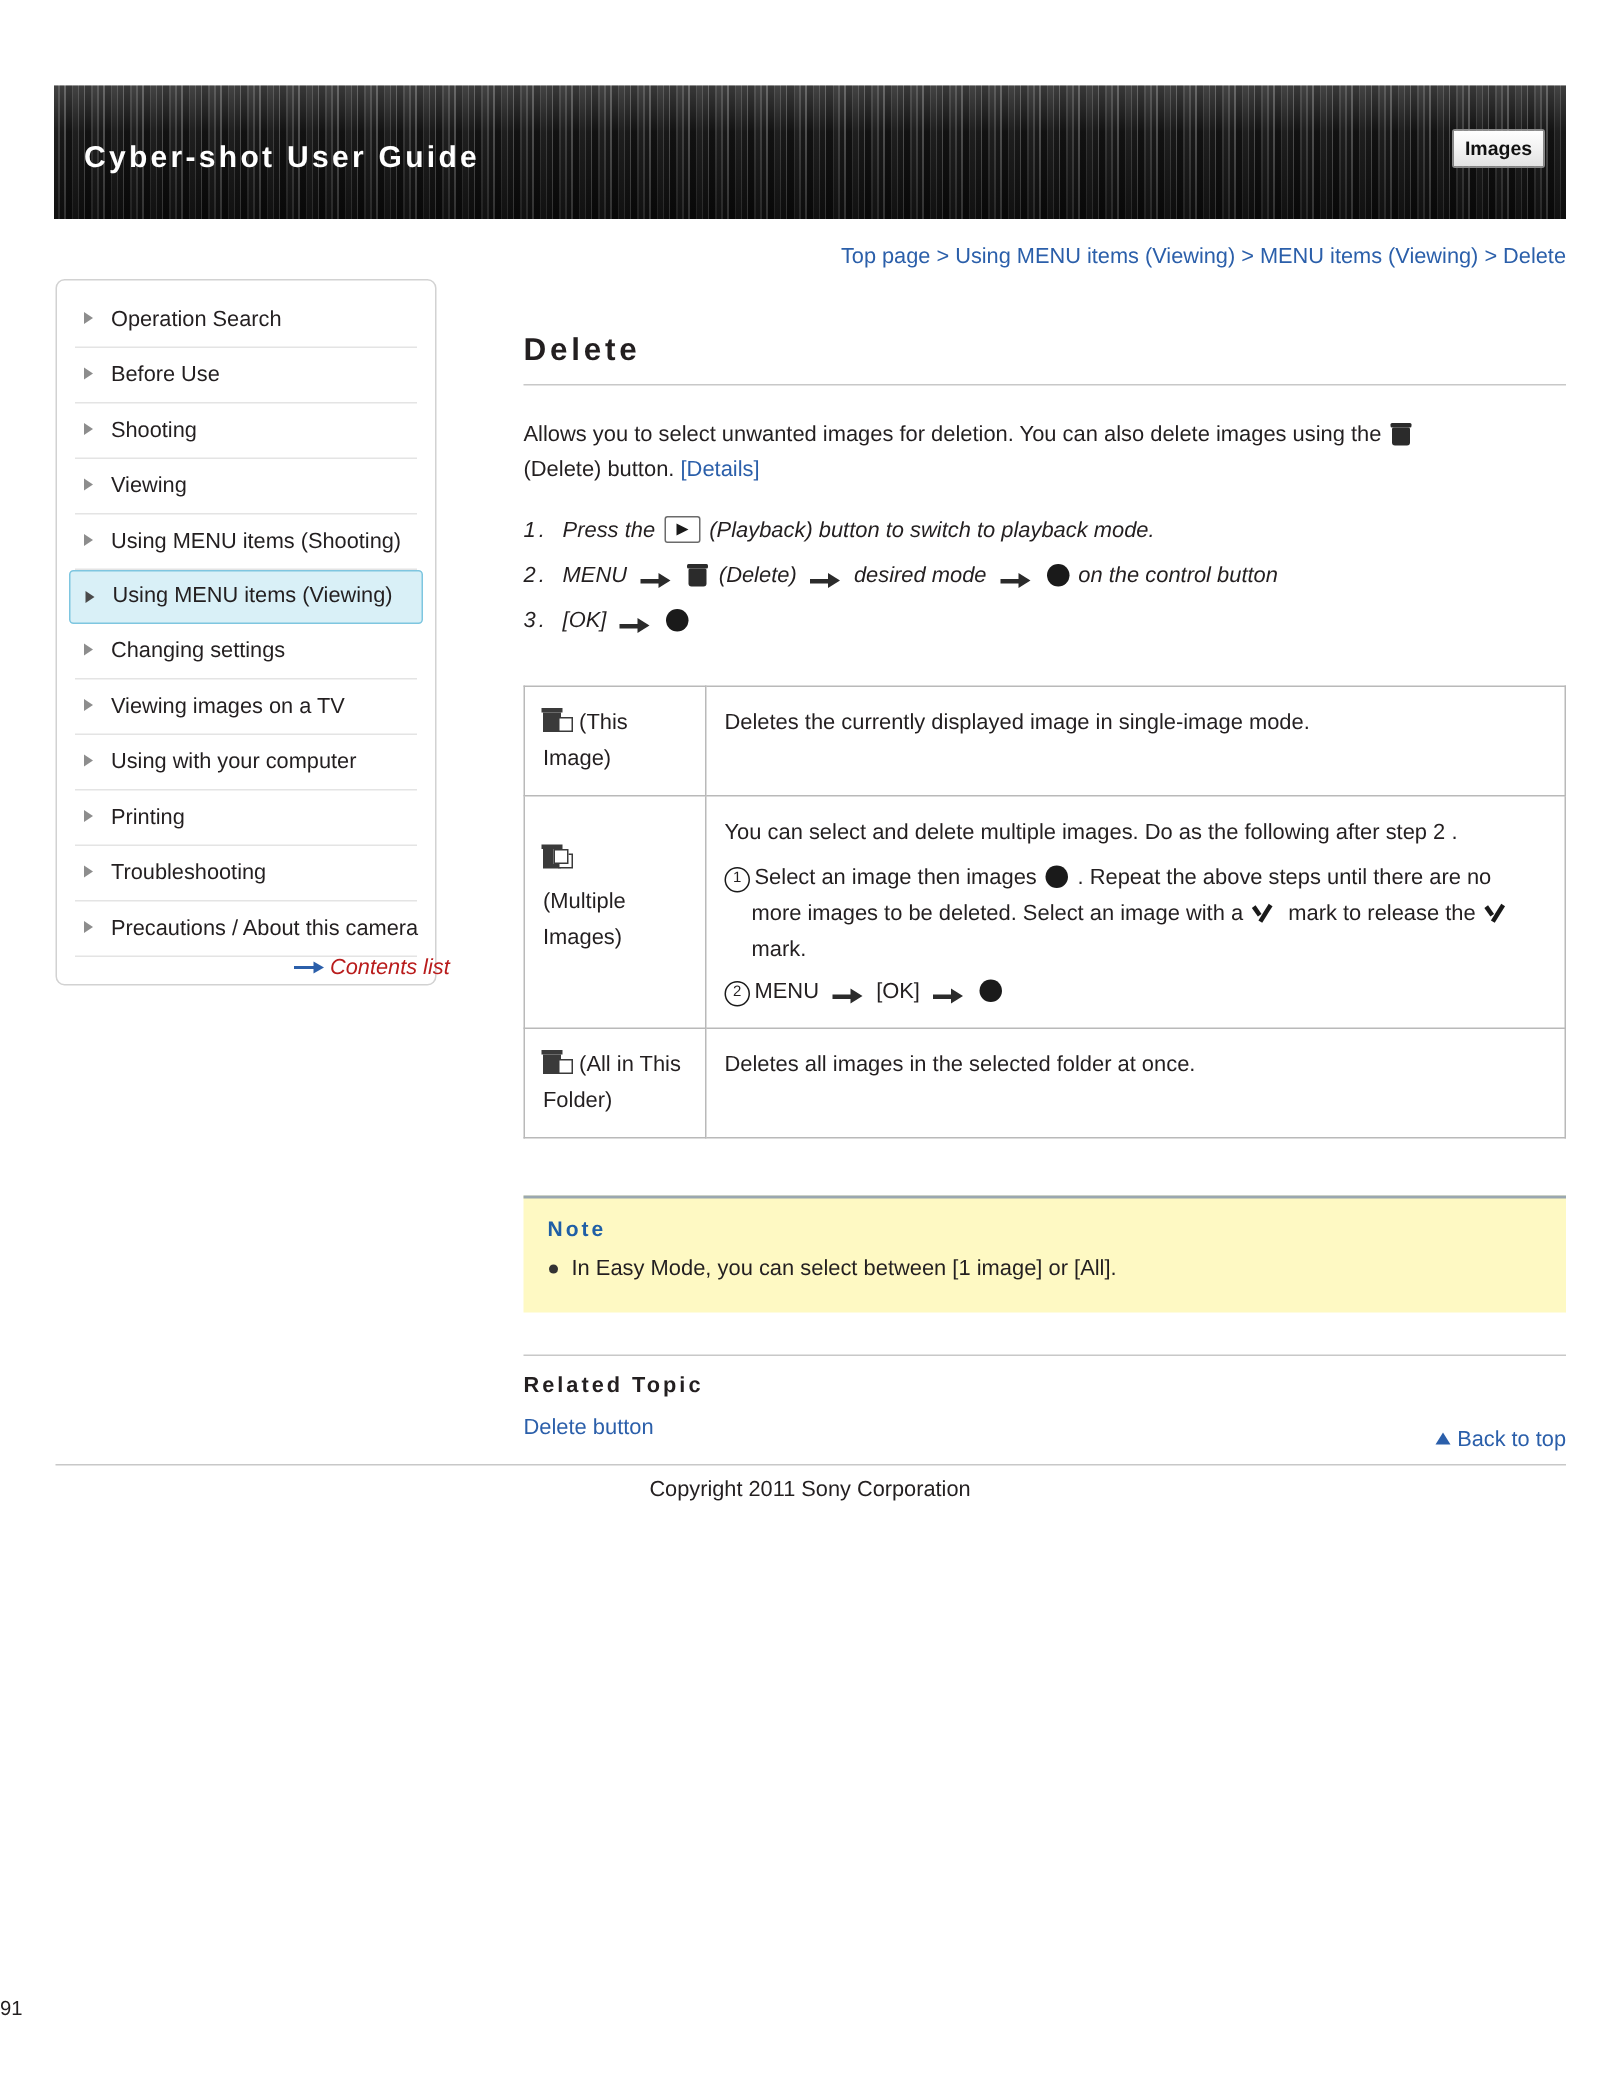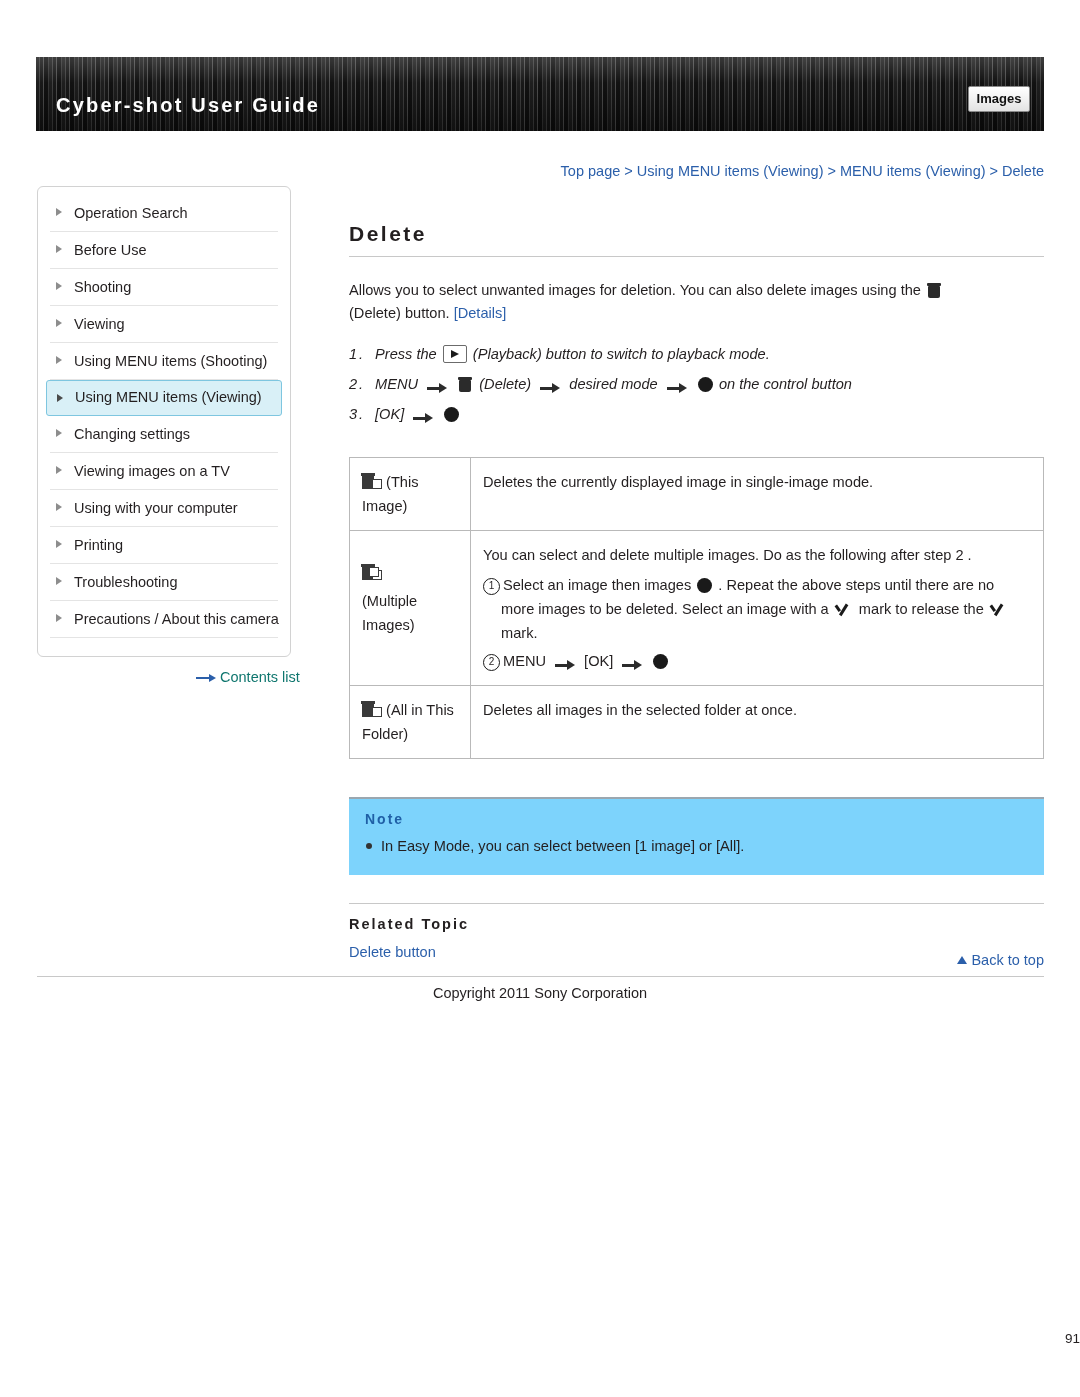--- a/index.html
+++ b/index.html
@@ -14,21 +14,21 @@
     color: #231f20;
     position: relative;
   }
 
   
   .header {
     position: absolute;
     left: 36px;
     top: 57px;
     width: 1008px;
-    height: 74px;
+    height: 89px;
     background:
       repeating-linear-gradient(90deg,
         #1a1a1a 0px, #1a1a1a 3px,
         #3d3d3d 3px, #3d3d3d 4px,
         #141414 4px, #141414 7px,
         #4a4a4a 7px, #4a4a4a 8px,
         #0d0d0d 8px, #0d0d0d 12px,
         #333333 12px, #333333 13px);
     overflow: hidden;
   }
@@ -122,25 +122,26 @@
     height: 34px;
     line-height: 32px;
   }
   .side-item.active .bullet {
     left: 10px;
     border-left-color: #4a4a4a;
   }
   .contents-list {
     position: absolute;
     left: 196px;
-    top: 669px;
+    top: 637px;
     font-size: 14.5px;
-    color: #0f766e;
+    color: #b91c1c;
     cursor: pointer;
     white-space: nowrap;
+    font-style: italic;
   }
   .contents-arrow {
     display: inline-block;
     width: 22px;
     height: 10px;
     position: relative;
     vertical-align: middle;
     margin-right: 2px;
   }
   .contents-arrow:before {
@@ -337,21 +338,21 @@
   }
   td.mode-cell {
     width: 96px;
     white-space: normal;
   }
   td.desc-cell { padding-left: 16px; }
 
   
   .note-box {
     margin-top: 38px;
-    background: #7dd3fc;
+    background: #fef9c3;
     border-top: 2px solid #9aa7b0;
     padding: 12px 16px 18px 16px;
     width: 695px;
     box-sizing: border-box;
   }
   .note-title {
     color: #1f5fa6;
     font-size: 14px;
     font-weight: bold;
     letter-spacing: 2px;
@@ -424,21 +425,21 @@
     left: 0; top: 985px;
     width: 1080px;
     text-align: center;
     font-size: 14.5px;
     color: #231f20;
   }
   .page-number {
     position: absolute;
     left: 0; top: 1331px;
     width: 1080px;
-    text-align: right;
+    text-align: left;
     font-size: 13.5px;
     color: #231f20;
   }
 </style>
 </head>
 <body>
 
 <div class="header">
   <div class="header-title">Cyber-shot User Guide</div>
   <div class="print-button">Images</div>

